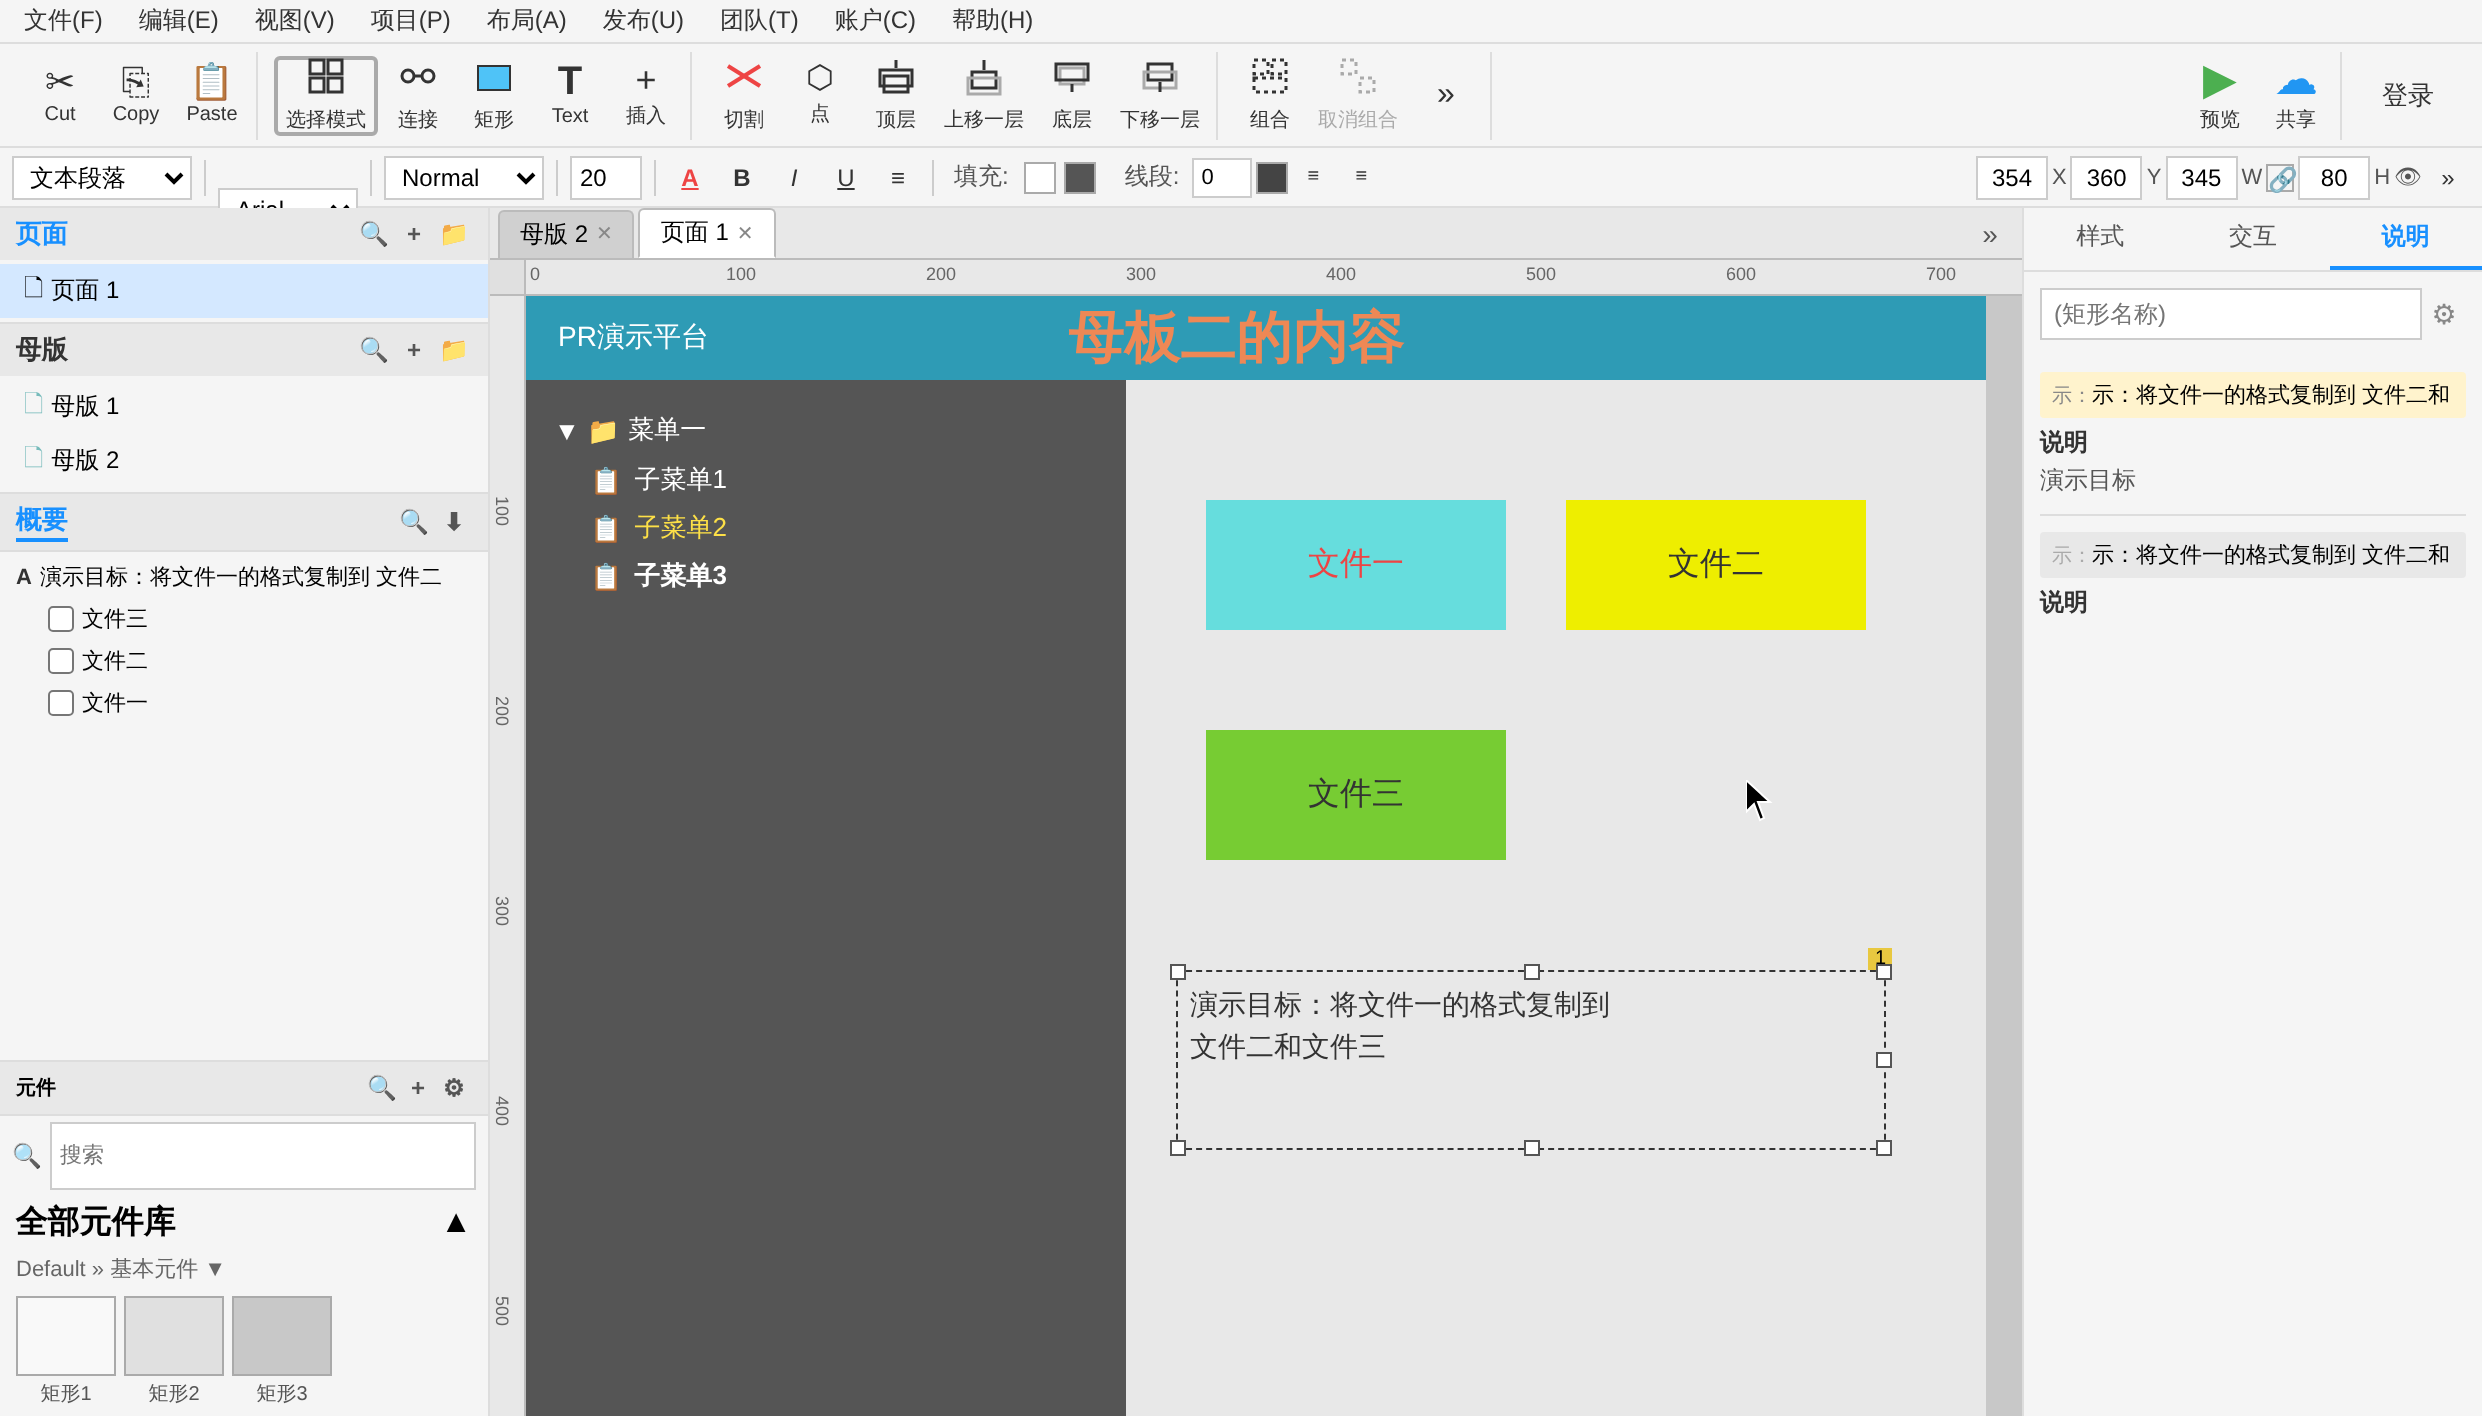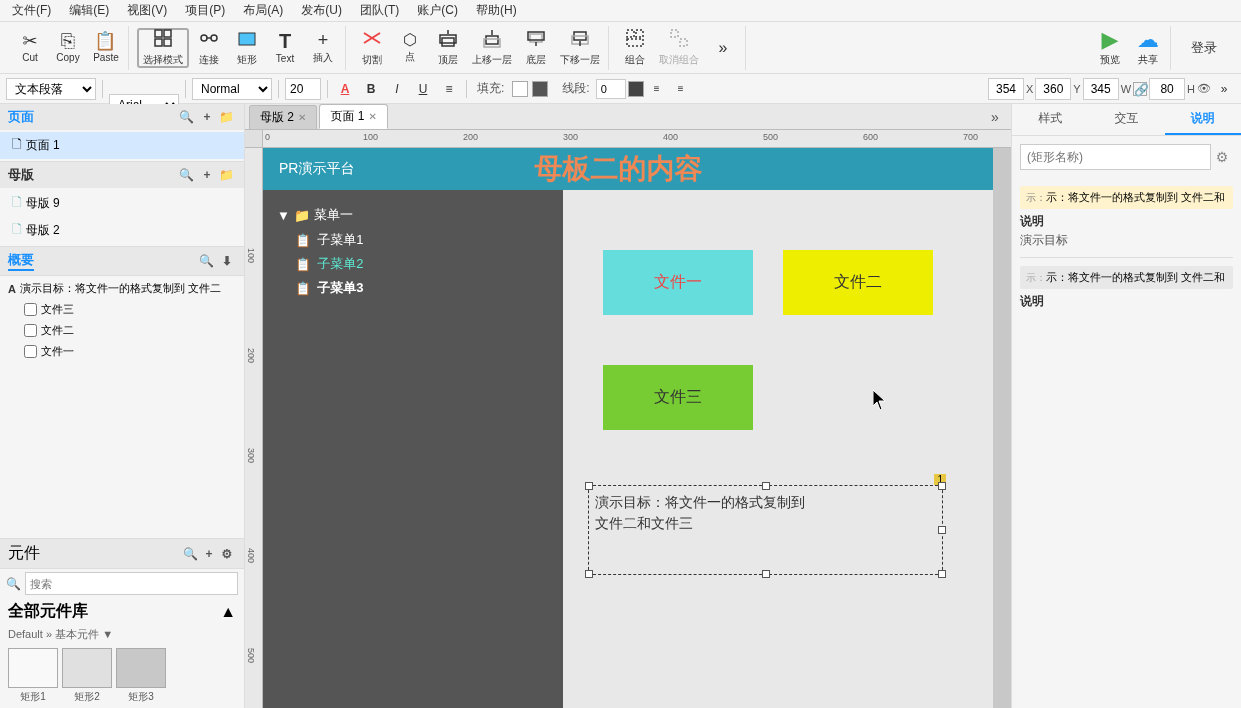--- a/index.html
+++ b/index.html
@@ -349,21 +349,21 @@
         <span style="color:#333;font-weight:bold;font-size:13px;">母版</span>
         <div class="sidebar-tools">
           <div class="sidebar-tool-btn">🔍</div>
           <div class="sidebar-tool-btn">+</div>
           <div class="sidebar-tool-btn">📁</div>
         </div>
       </div>
       <div class="master-list">
         <div class="master-item">
           <span style="color:#7bb;">🗋</span>
-          <span>母版 9</span>
+          <span>母版 1</span>
         </div>
         <div class="master-item">
           <span style="color:#7bb;">🗋</span>
           <span>母版 2</span>
         </div>
       </div>
     </div>
 
     <div class="concept-section">
       <div class="concept-header">
@@ -388,28 +388,28 @@
         </div>
         <div class="concept-item concept-sub">
           <input type="checkbox" style="margin: 0px;">
           <span>文件一</span>
         </div>
       </div>
     </div>
 
     <div class="component-section">
       <div class="component-header">
-        <span style="font-weight:normal;font-size:16px;flex:1;">元件</span>
+        <span style="font-weight:bold;font-size:10px;flex:1;">元件</span>
         <div class="sidebar-tool-btn">🔍</div>
         <div class="sidebar-tool-btn">+</div>
         <div class="sidebar-tool-btn">⚙</div>
       </div>
       <div class="component-search-bar">
         <span style="font-size:12px;color:#888;">🔍</span>
-        <input type="text" style="flex: 1 1 0%; height: 23px; font-size: 11px; border: 1px solid rgb(204, 204, 204); padding: 0px 4px;" placeholder="搜索">
+        <input type="text" style="flex: 1 1 0%; height: 34px; font-size: 11px; border: 1px solid rgb(204, 204, 204); padding: 0px 4px;" placeholder="搜索">
       </div>
       <div class="component-all">
         <span>全部元件库</span>
         <span>▲</span>
       </div>
       <div class="component-sub-label">Default » 基本元件 ▼</div>
       <div class="component-grid">
         <div class="component-shape">
           <div class="shape-rect"></div>
           <span>矩形1</span>
@@ -486,21 +486,21 @@
                   <span style="color:white;">▼</span>
                   <span style="color:#7df;">📁</span>
                   <span style="color:white;">菜单一</span>
                 </div>
                 <div class="nav-sub-item">
                   <span style="color:#aad;">📋</span>
                   <span style="color:white;">子菜单1</span>
                 </div>
                 <div class="nav-sub-item">
                   <span style="color:#aad;">📋</span>
-                  <span style="color:#5eead4;">子菜单2</span>
+                  <span style="color:#fde047;">子菜单2</span>
                 </div>
                 <div class="nav-sub-item">
                   <span style="color:#aad;">📋</span>
                   <span style="color:white;font-weight:bold;">子菜单3</span>
                 </div>
               </div>
             </div>
 
             <div class="content-area">
 

